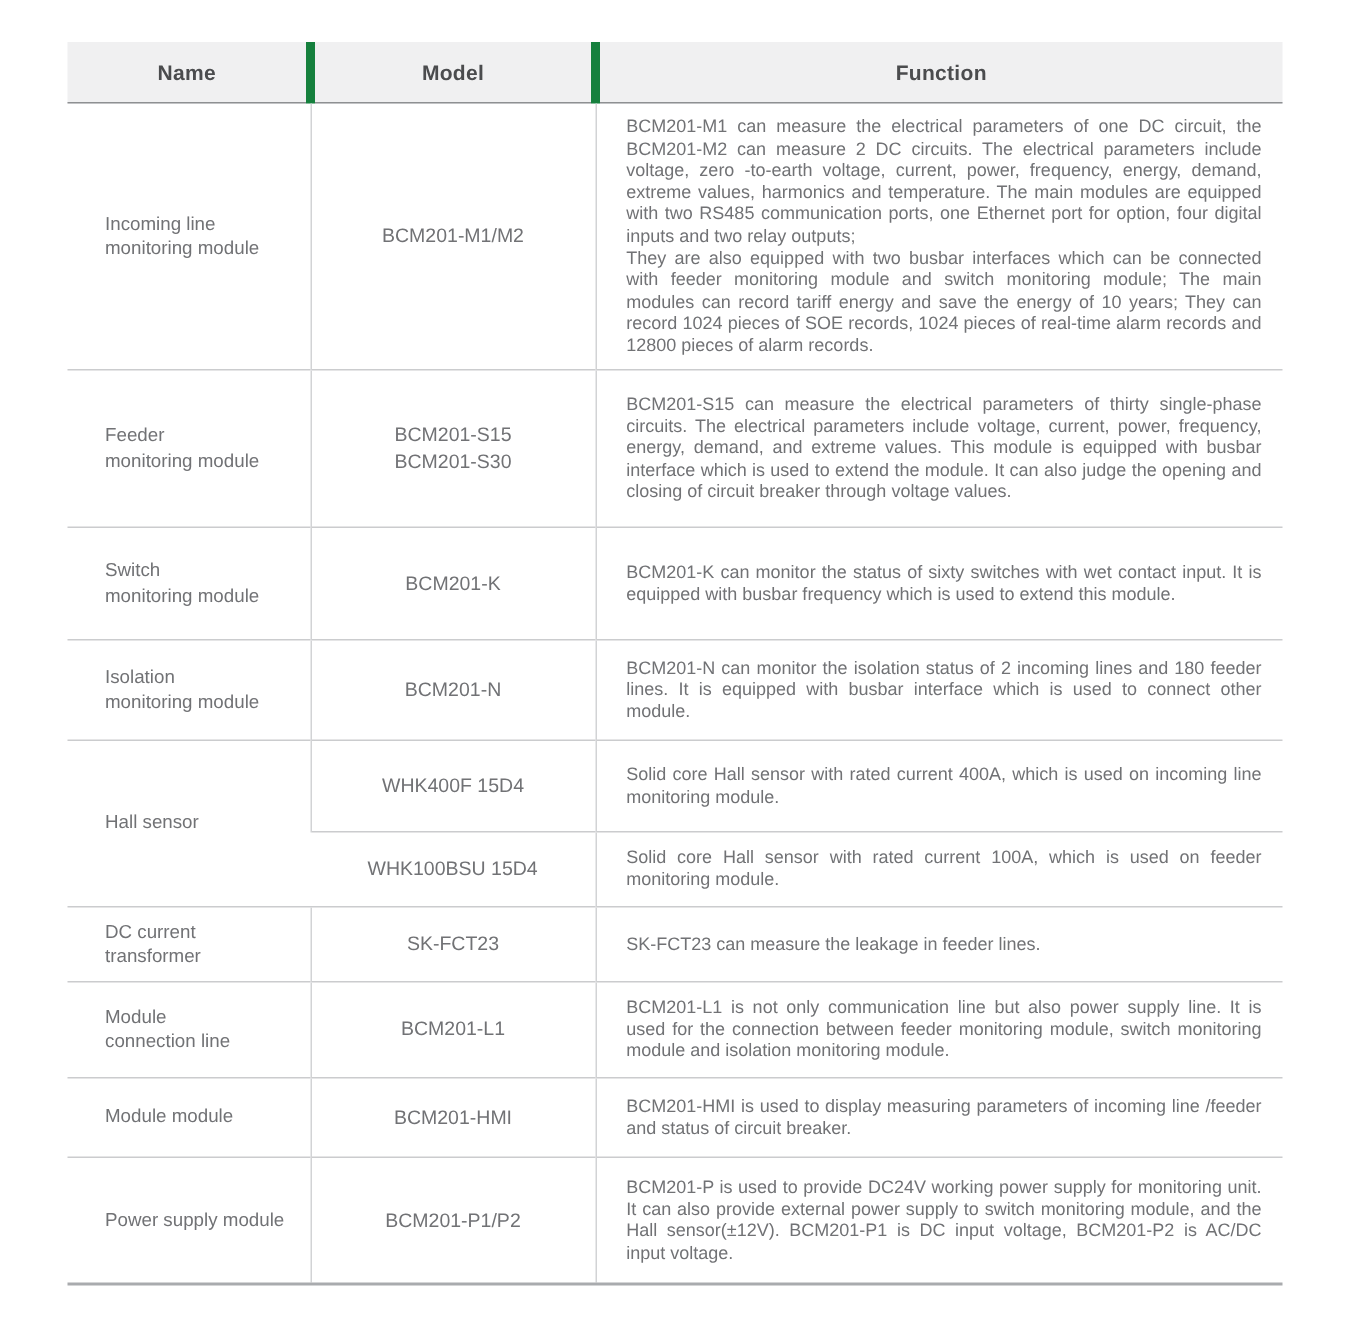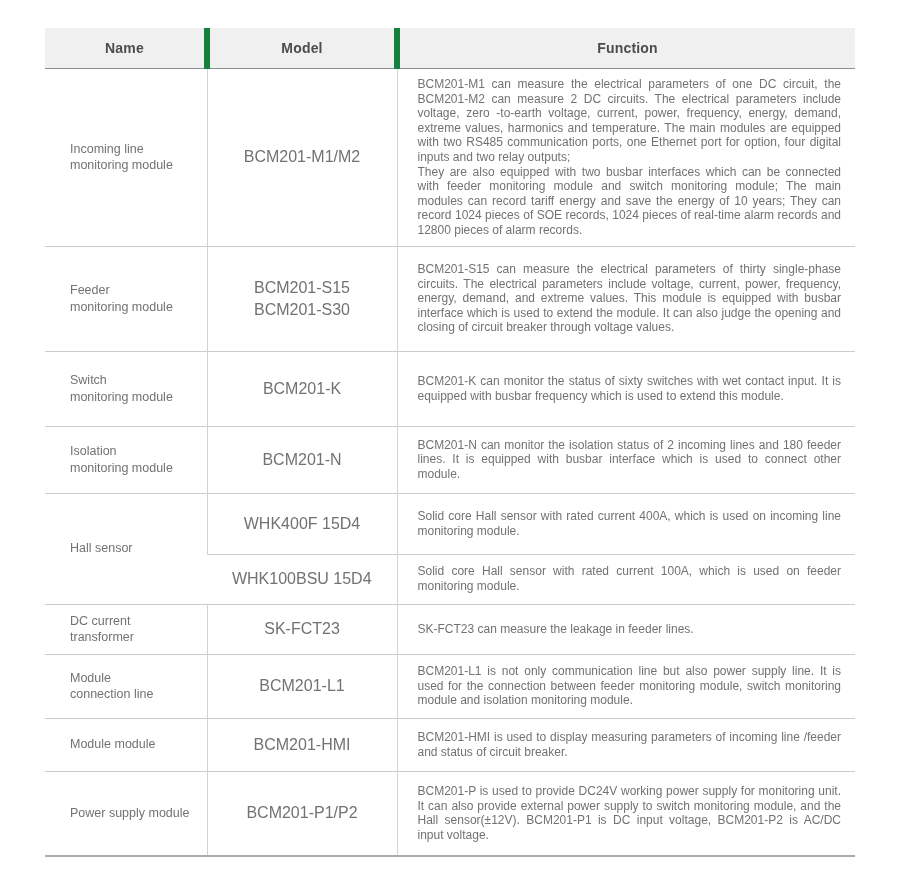--- a/index.html
+++ b/index.html
@@ -52,21 +52,21 @@
 
   td.name-cell {
     padding: 6px 8px 6px 25px;
     font-size: 12.5px;
     line-height: 1.3;
     white-space: pre-line;
     text-align: left;
   }
   td.model-cell {
     padding: 6px 8px;
-    font-size: 16px;
+    font-size: 13px;
     line-height: 1.35;
     text-align: center;
     white-space: pre-line;
   }
   td.func-cell {
     padding: 8px 14px 8px 20px;
     font-size: 12px;
     line-height: 14.6px;
     text-align: justify;
     white-space: pre-line;

